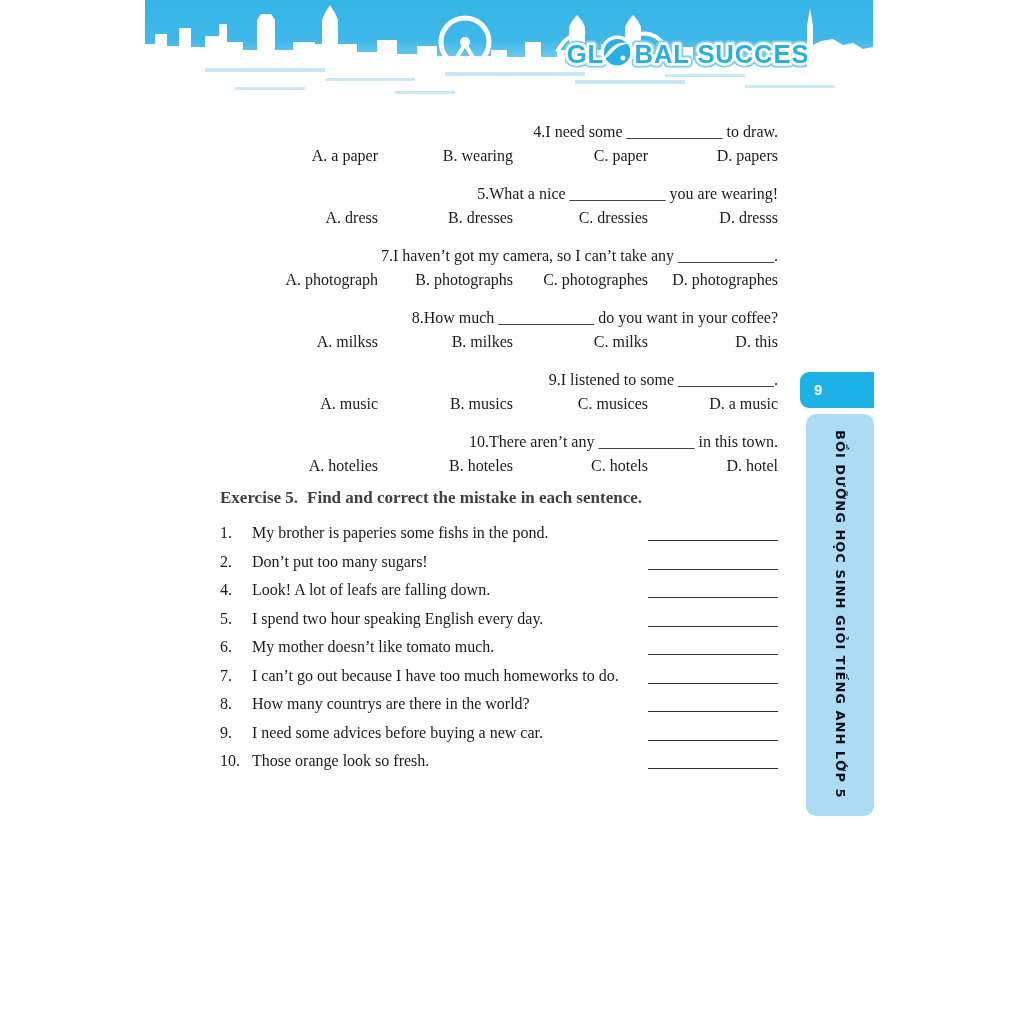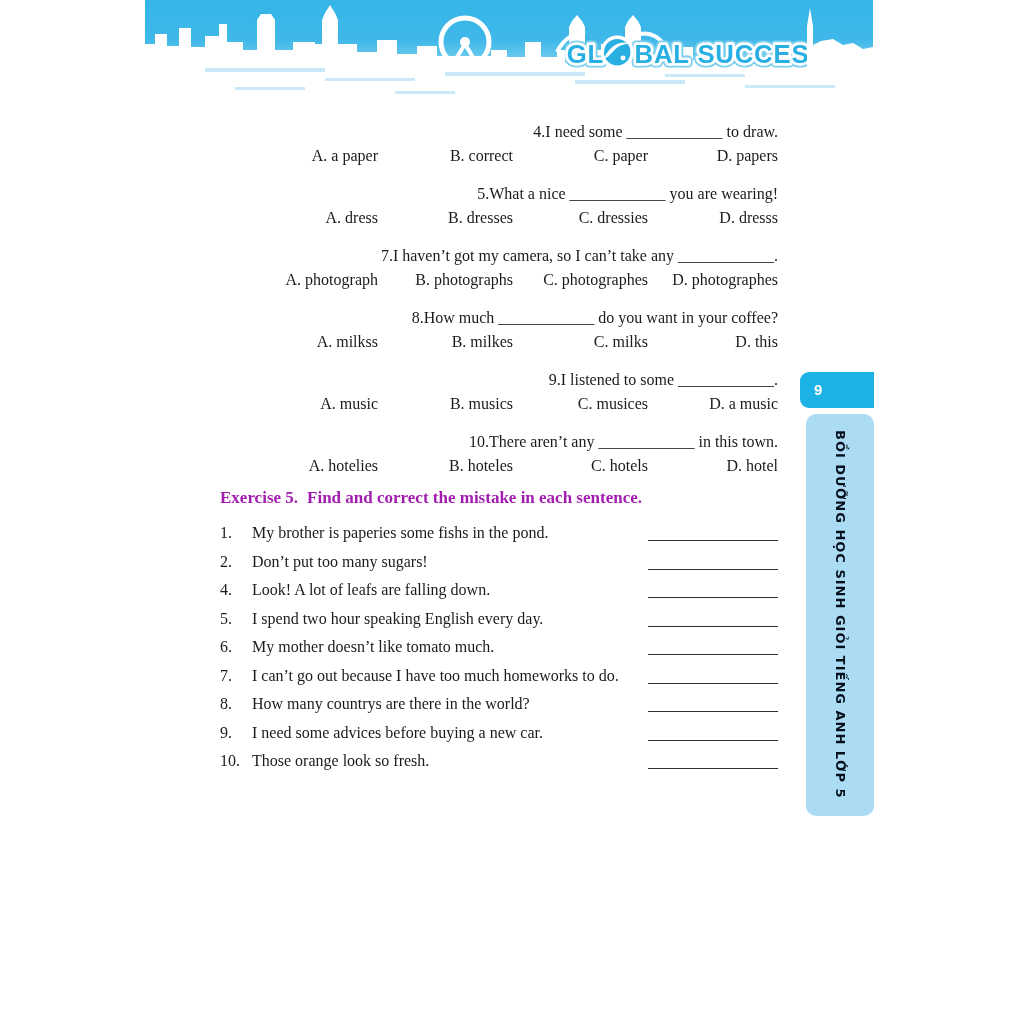--- a/index.html
+++ b/index.html
@@ -37,21 +37,21 @@
   }
 
   
   .content{position:absolute;left:220px;top:106px;width:558px;color:#1b1b1b;font-size:16px;}
   .qblock{margin:14px 0 5px 0;text-align:right;}
   .qrow,.orow{line-height:24px;white-space:nowrap;}
   .qrow .num{display:inline-block;width:32px;}
   .orow{display:grid;grid-template-columns:126px 135px 135px 1fr;padding-left:32px;}
 
   .ex-heading{
-    margin-top:9px;line-height:22px;font-weight:bold;color:#a21caf;font-size:17px;white-space:nowrap;
+    margin-top:9px;line-height:22px;font-weight:bold;color:#404040;font-size:17px;white-space:nowrap;
   }
   .ex-heading .ex-label{margin-right:9px;}
   .ex-list{margin-top:12px;}
   .ex-row{position:relative;line-height:24px;margin-bottom:4.5px;height:24px;white-space:nowrap;}
   .ex-row .num{display:inline-block;width:32px;}
   .ex-row .blank{
     position:absolute;right:0;top:0;width:130px;height:19px;
     border-bottom:1.5px solid #2f2f2f;
   }
 </style>
@@ -111,21 +111,21 @@
   <div class="content">
 
     <div>
 
         <div class="qblock">
           <div class="qrow">
             <span class="num">4.</span><span>I need some ____________ to draw.</span>
           </div>
           <div class="orow">
             <span>A. a paper</span>
-            <span>B. correct</span>
+            <span>B. wearing</span>
             <span>C. paper</span>
             <span>D. papers</span>
           </div>
         </div>
 
         <div class="qblock">
           <div class="qrow">
             <span class="num">5.</span><span>What a nice ____________ you are wearing!</span>
           </div>
           <div class="orow">

